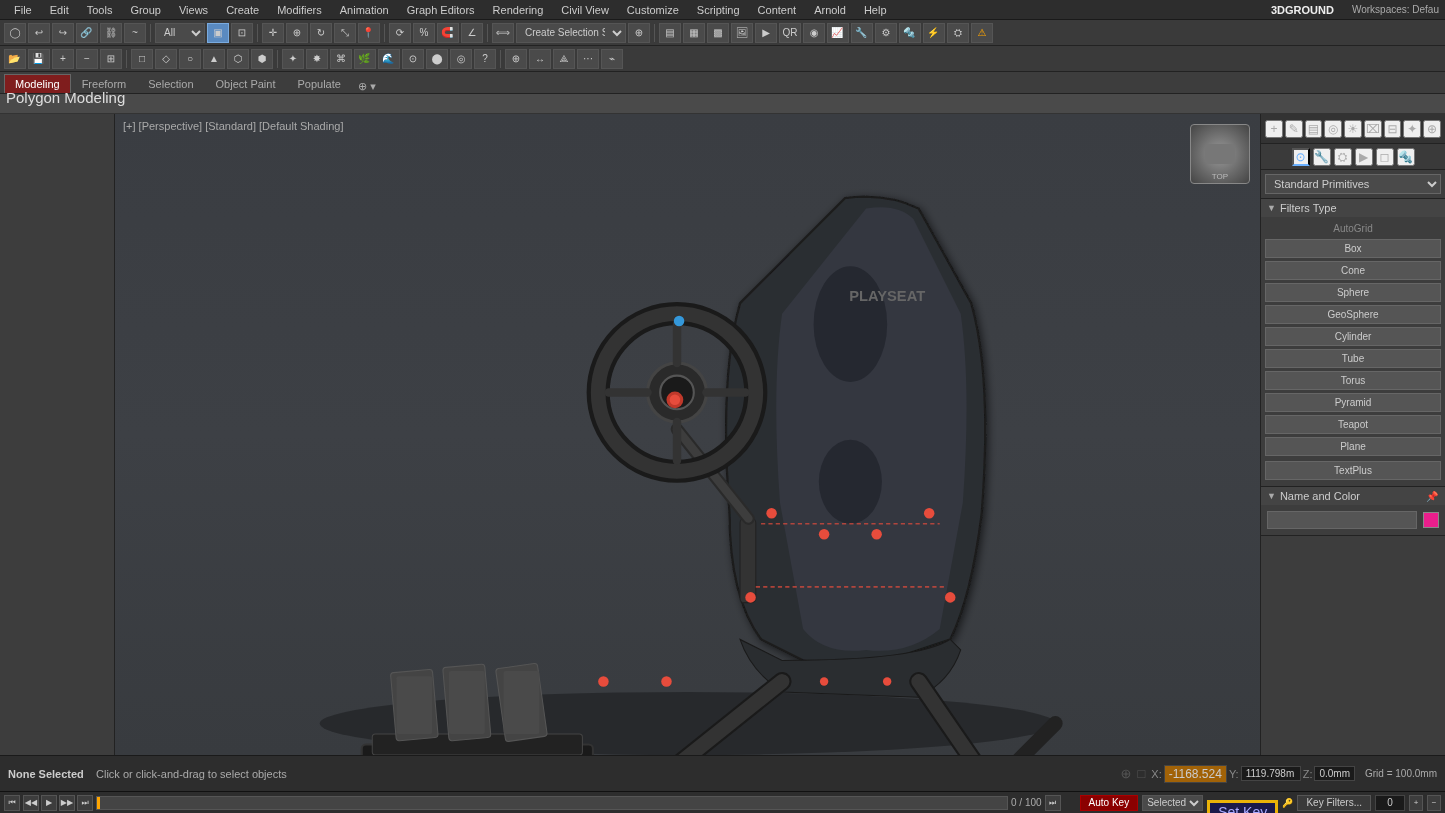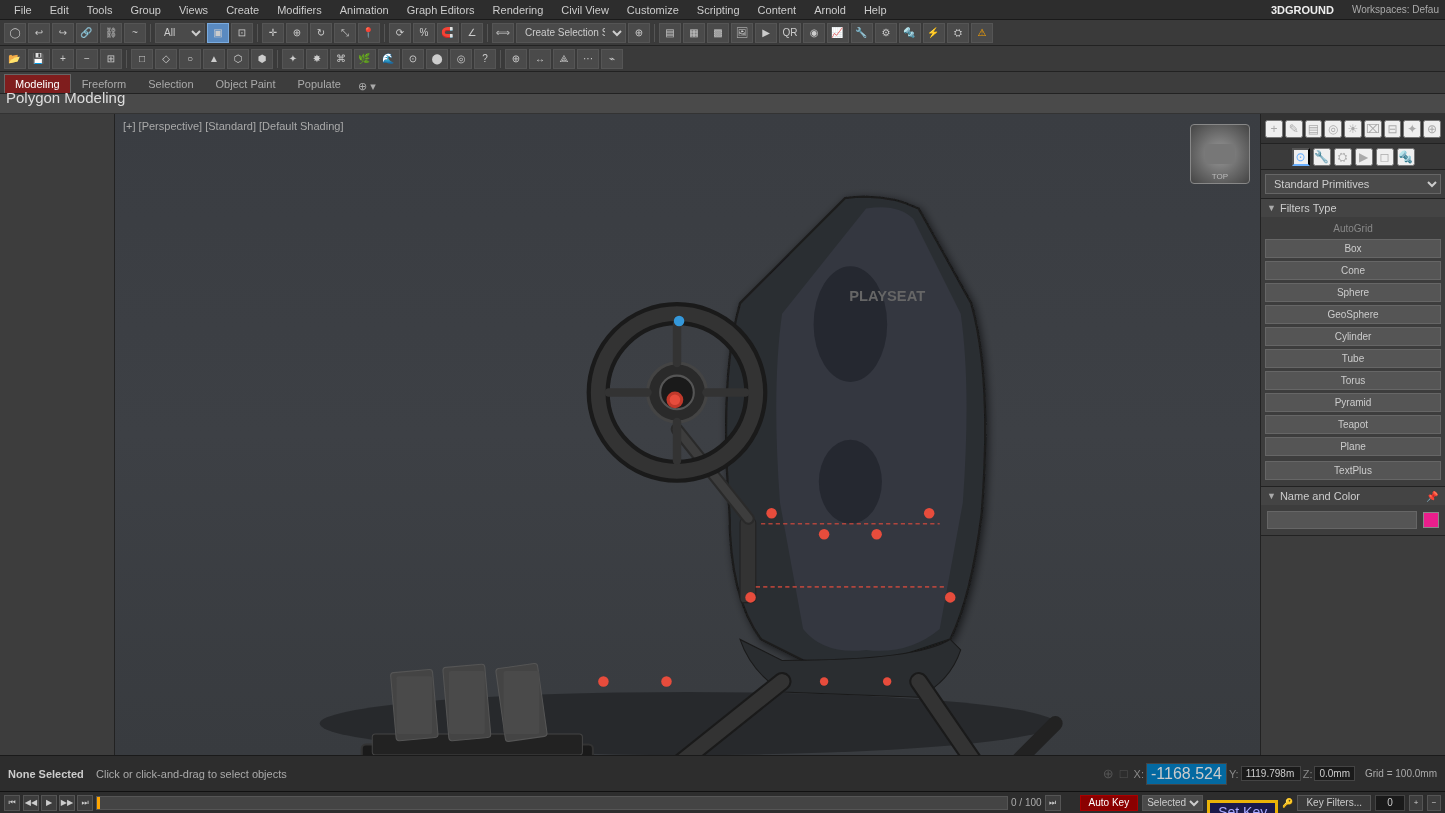--- a/index.html
+++ b/index.html
@@ -358,21 +358,21 @@
 
 <div id="status-bar" style="background:#2d2d2d; height:36px; display:flex; align-items:center; padding:0 8px; gap:8px; border-top:1px solid #1a1a1a; flex-direction:column; justify-content:center;">
   <div style="display:flex; align-items:center; width:100%; gap:8px;">
     <span style="color:#ccc; font-size:11px; font-weight:bold; min-width:80px;">None Selected</span>
     <span style="color:#aaa; font-size:11px;">Click or click-and-drag to select objects</span>
     <div style="margin-left:auto; display:flex; align-items:center; gap:6px;">
       <span style="color:#555; font-size:13px;">⊕</span>
       <span style="color:#555; font-size:13px;">□</span>
       <div style="display:flex; align-items:center; gap:2px;">
         <span style="color:#888;">X:</span>
-        <span style="color:#ccc; background:#0369a1; border:1px solid #444; padding:1px 4px; font-size:16px; min-width:60px;">-1168.524</span>
+        <span style="color:#ccc; background:#a16207; border:1px solid #444; padding:1px 4px; font-size:12px; min-width:60px;">-1168.524</span>
         <span style="color:#888;">Y:</span>
         <span style="color:#ccc; background:#1a1a1a; border:1px solid #444; padding:1px 4px; font-size:10px; min-width:60px;">1119.798m</span>
         <span style="color:#888;">Z:</span>
         <span style="color:#ccc; background:#1a1a1a; border:1px solid #444; padding:1px 4px; font-size:10px; min-width:40px;">0.0mm</span>
       </div>
       <span style="color:#aaa; font-size:10px; margin-left:4px;">Grid = 100.0mm</span>
     </div>
   </div>
 </div>
 

